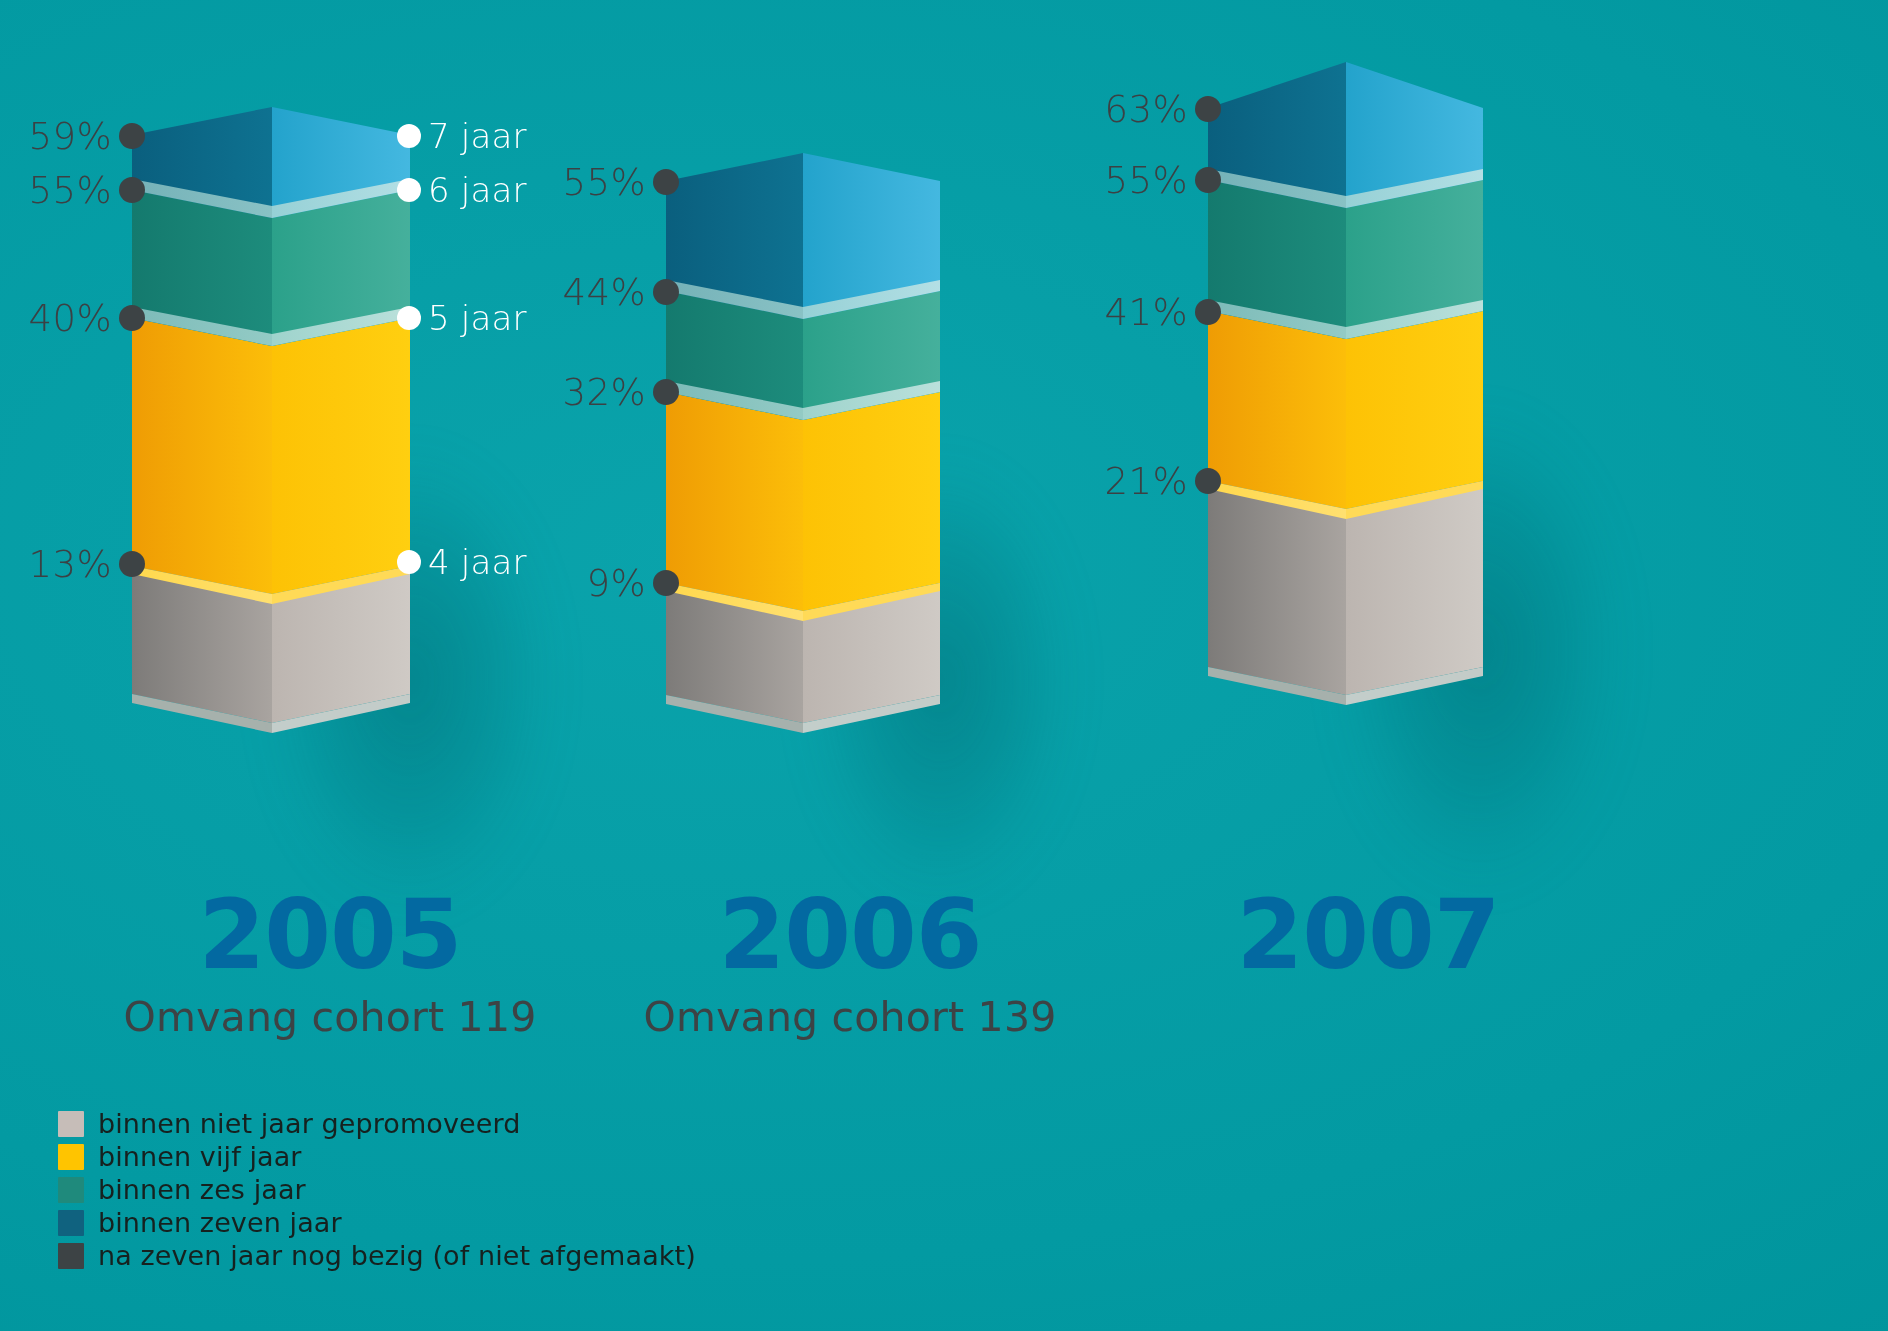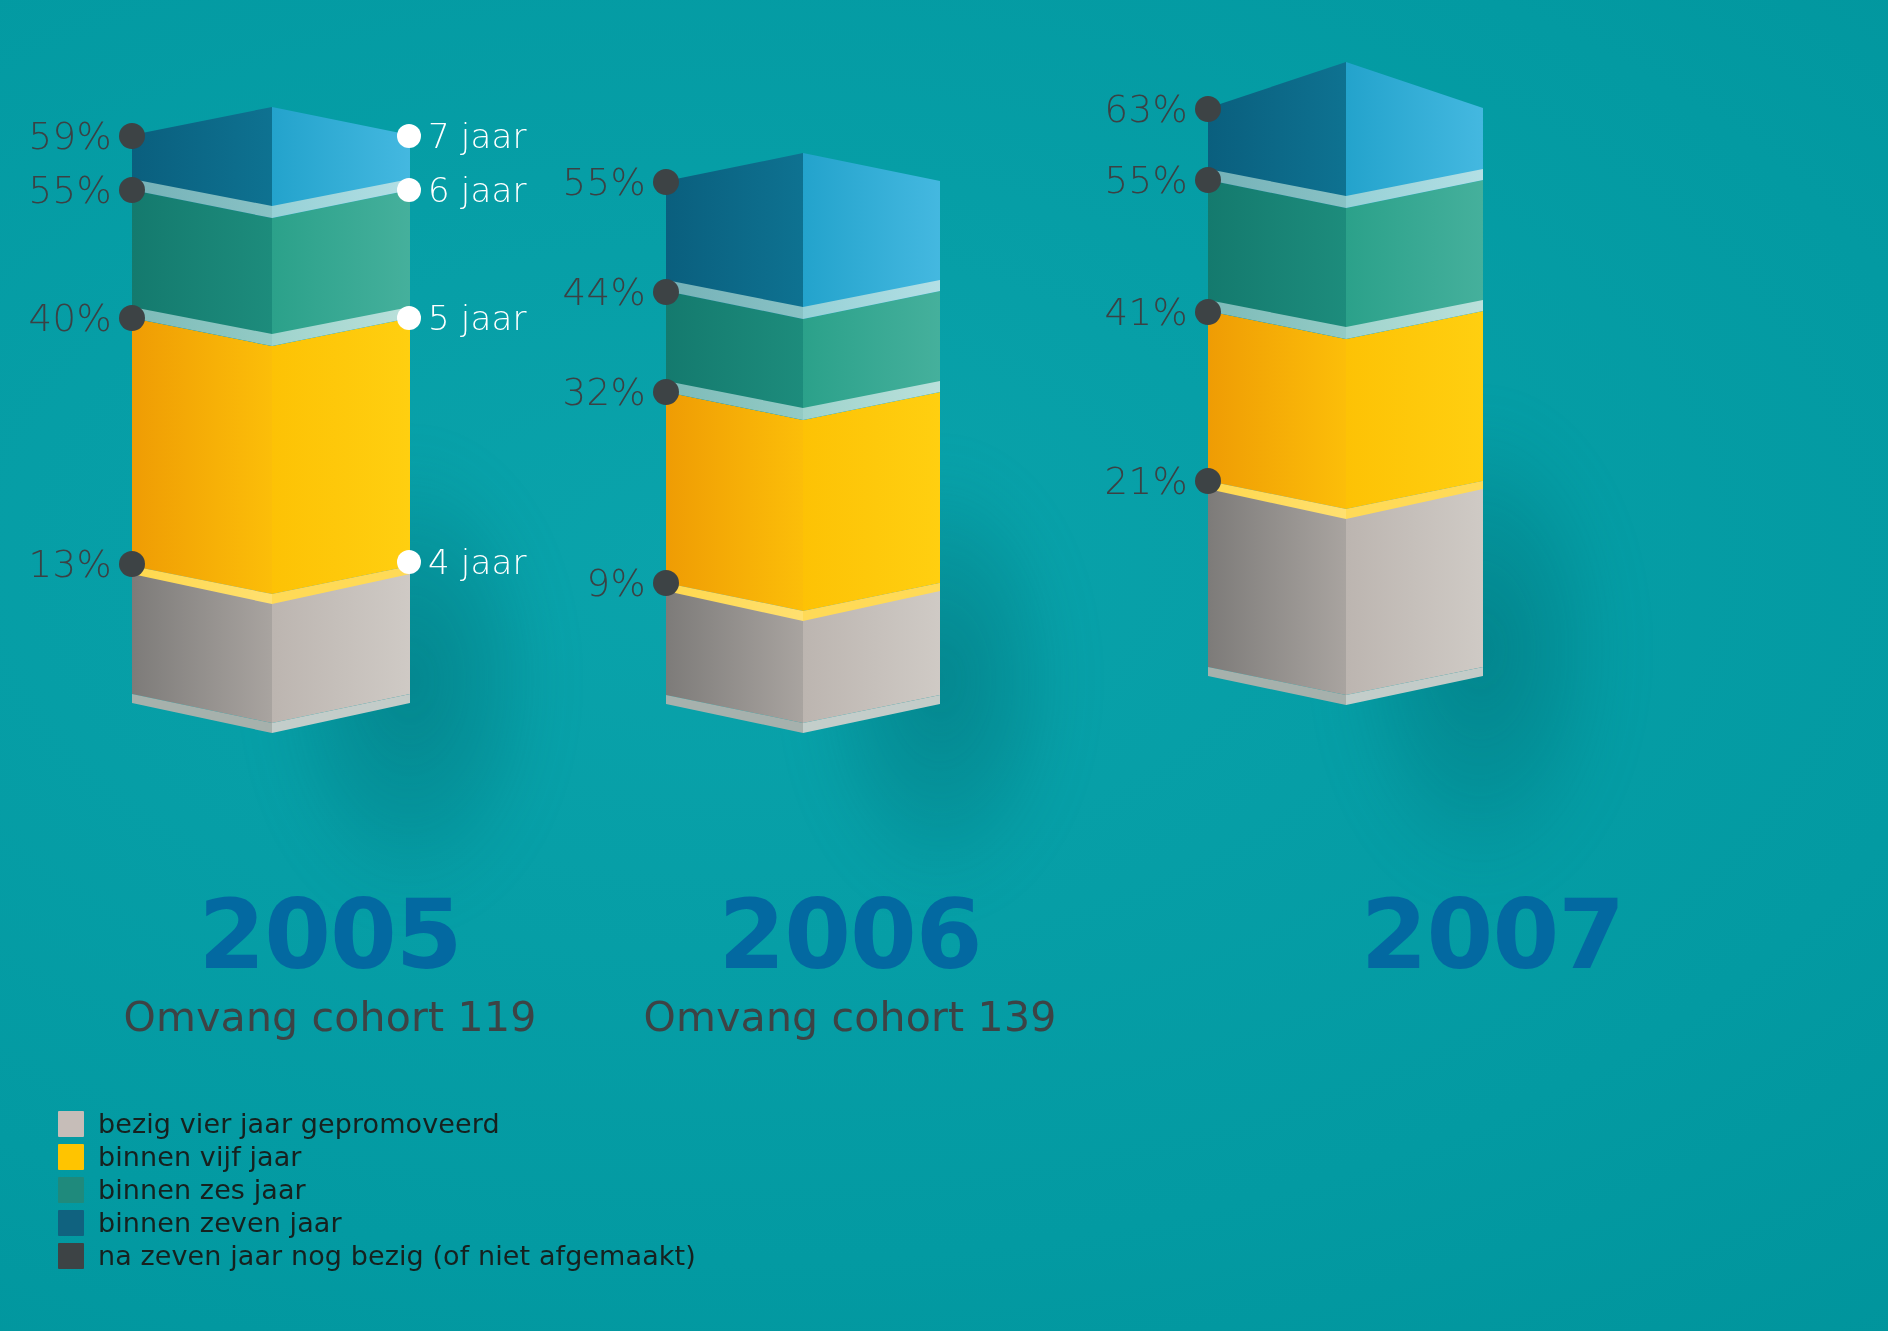--- a/index.html
+++ b/index.html
@@ -295,28 +295,28 @@
   <div class="year-block" style="left:120px; top:890px; width:420px;">
     <span class="year-num">2005</span>
     <span class="year-sub">Omvang cohort 119</span>
   </div>
 
   <div class="year-block" style="left:640px; top:890px; width:420px;">
     <span class="year-num">2006</span>
     <span class="year-sub">Omvang cohort 139</span>
   </div>
 
-  <div class="year-block" style="left:1204px; top:890px; width:420px;text-align:right;">
+  <div class="year-block" style="left:1158px; top:890px; width:420px;">
     <span class="year-num">2007</span>
   </div>
 
   <div id="legend">
     <div class="legend-row">
       <span class="legend-swatch" style="background:#c6bdb8"></span>
-      <span class="legend-text">bezig vier jaar gepromoveerd</span>
+      <span class="legend-text">binnen niet jaar gepromoveerd</span>
     </div>
     <div class="legend-row">
       <span class="legend-swatch" style="background:#ffc400"></span>
       <span class="legend-text">binnen vijf jaar</span>
     </div>
     <div class="legend-row">
       <span class="legend-swatch" style="background:#1f8a7c"></span>
       <span class="legend-text">binnen zes jaar</span>
     </div>
     <div class="legend-row">

